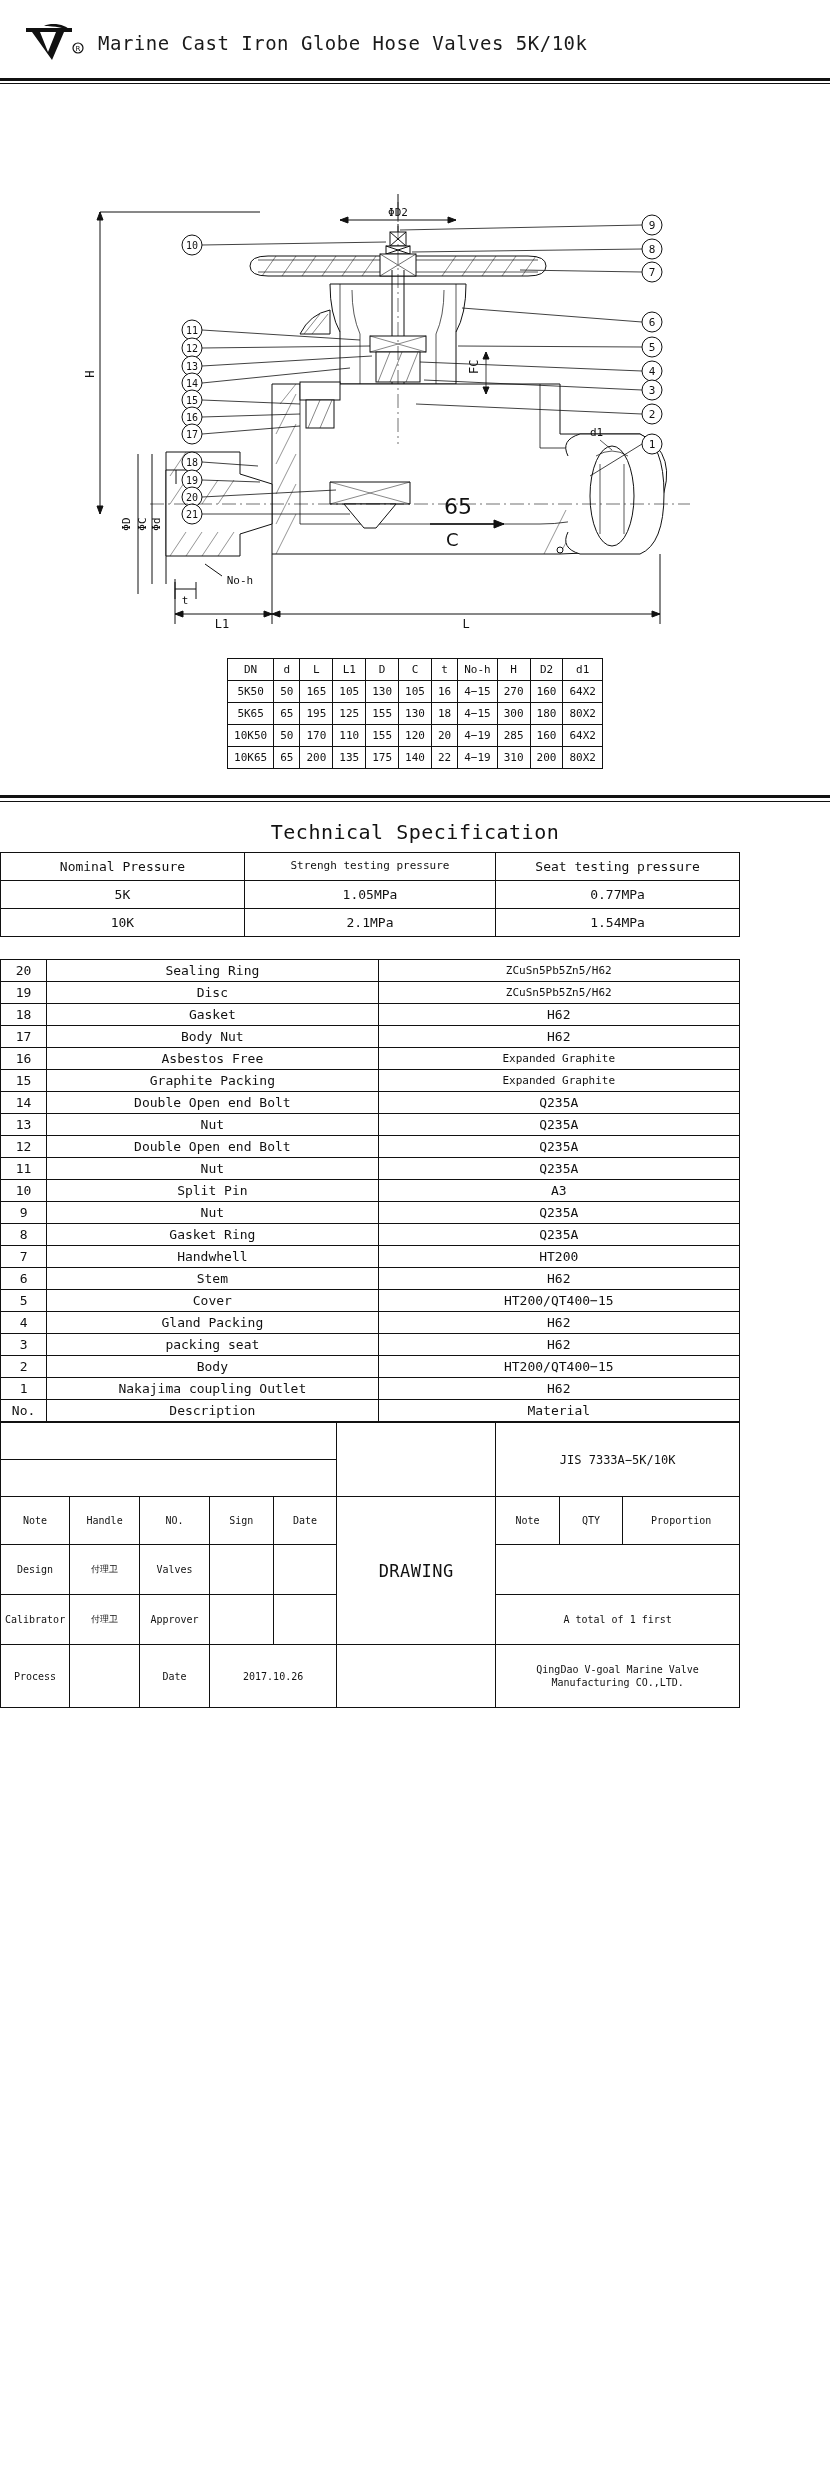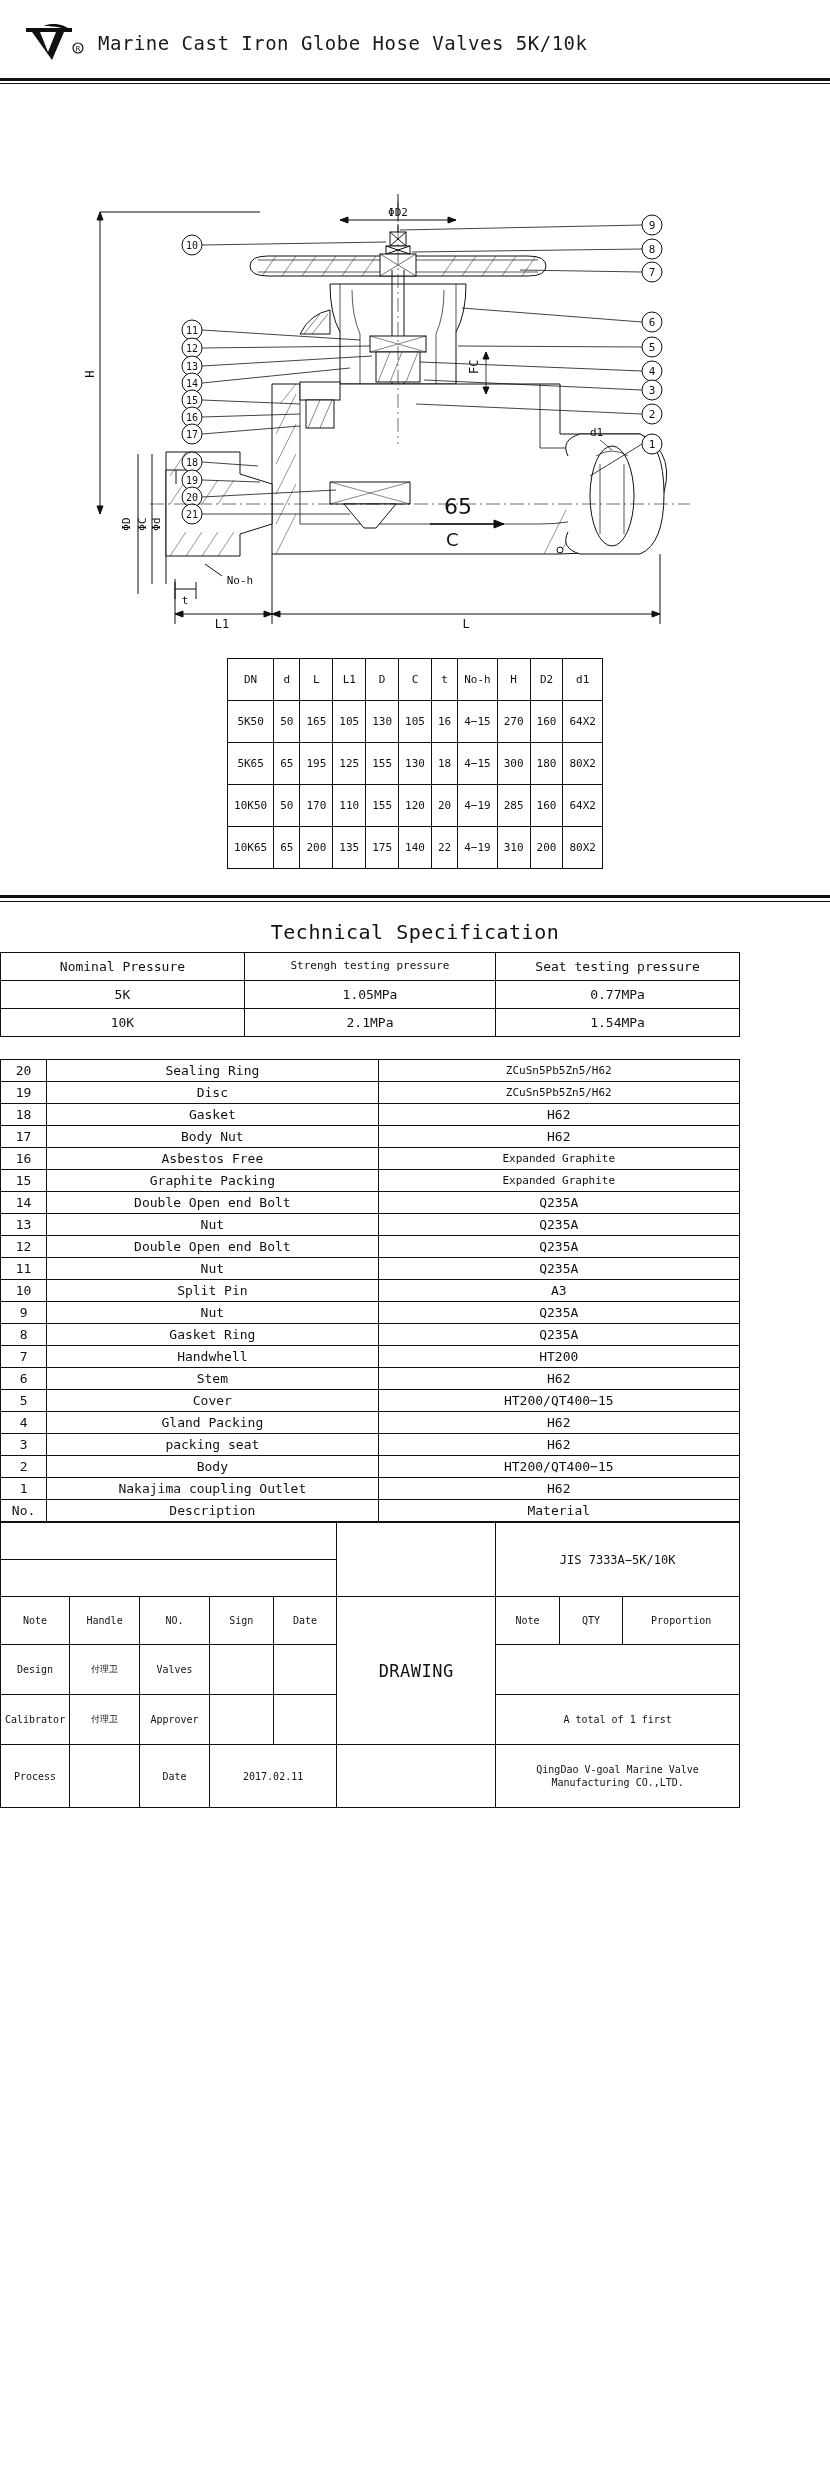--- a/index.html
+++ b/index.html
@@ -34,21 +34,21 @@
 
   
   .dim-table-wrap { display:flex; justify-content:center; margin-top: 14px; }
   table.dim {
     border-collapse: collapse;
     font-family: "DejaVu Sans Mono", monospace;
     font-size: 11px;
   }
   table.dim td, table.dim th {
     border: 1px solid #111;
-    padding: 14px 6px;
+    padding: 4px 6px;
     text-align:center;
     font-weight: normal;
     white-space: nowrap;
   }
 
   .sep-block { margin-top: 26px; }
   .sep-block .hr-thick { height:3px; background:#111; }
   .sep-block .hr-thin { height:1px; background:#111; margin-top:3px; }
 
   
@@ -595,21 +595,21 @@
           <td class="cn">付理卫</td>
           <td>Approver</td>
           <td></td>
           <td></td>
           <td colspan="3">A total of 1 first</td>
         </tr>
         <tr>
           <td>Process</td>
           <td class="cn"></td>
           <td>Date</td>
-          <td colspan="2">2017.02.11</td>
+          <td colspan="2">2017.10.26</td>
           <td></td>
           <td colspan="3" class="company">QingDao V-goal Marine Valve Manufacturing CO.,LTD.</td>
         </tr>
       </tbody>
     </table>
   </div>
 
   <div class="pad-bottom"></div>
 </div>
 

